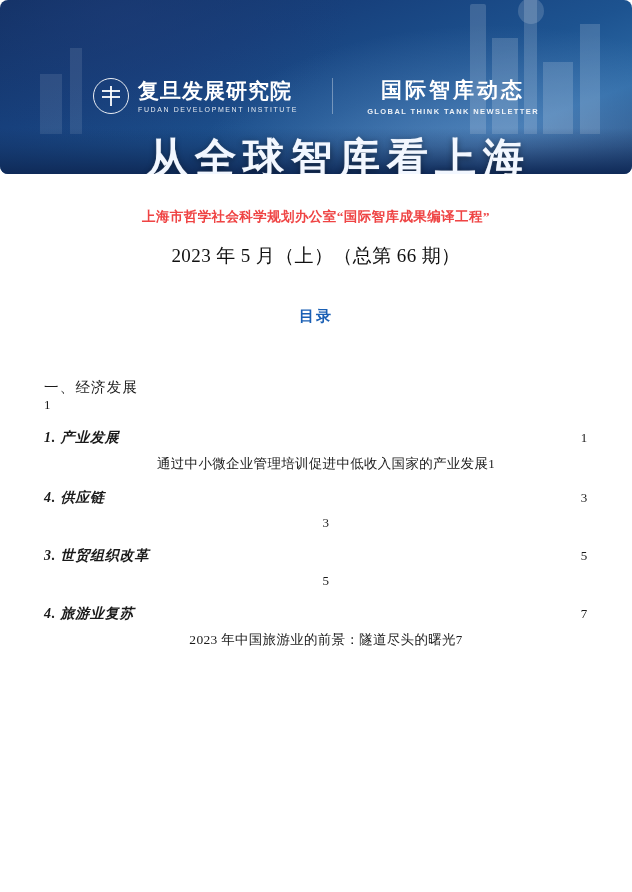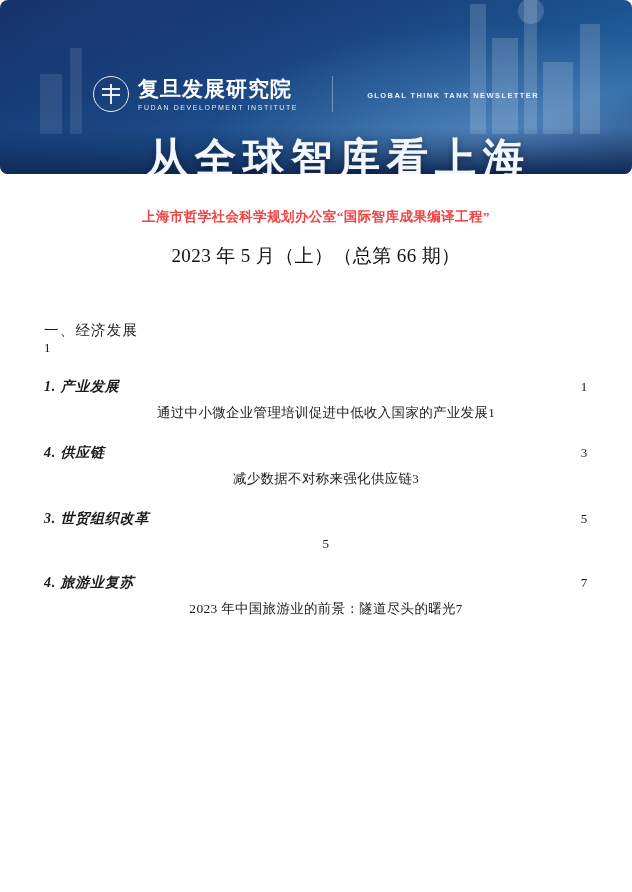--- a/index.html
+++ b/index.html
@@ -192,21 +192,21 @@
     letter-spacing: 1.2px;
     margin-top: 22px;
     flex-direction: column;
   }
   .lvl1 .pg { font-size: 13px; }
 
   .lvl2 {
     font-size: 14px;
     font-weight: 700;
     font-style: italic;
-    margin-top: 22px;
+    margin-top: 16px;
     letter-spacing: 0.8px;
   }
   .lvl2 .pg { font-weight: 400; font-style: normal; font-size: 13px; }
 
   .lvl3 {
     font-size: 13.5px;
     margin-top: 8px;
     padding-left: 20px;
     letter-spacing: 0.3px;
     justify-content: center;
@@ -230,31 +230,33 @@
     <div class="logo-row">
       <div class="fudan-logo">
         <div class="fudan-mark"></div>
         <div class="fudan-text">
           <div class="cn">复旦发展研究院</div>
           <div class="en">FUDAN DEVELOPMENT INSTITUTE</div>
         </div>
       </div>
       <div class="divider-v"></div>
       <div class="news-logo">
+        <div class="cn">国际智库动态</div>
         <div class="en">GLOBAL THINK TANK NEWSLETTER</div>
       </div>
     </div>
     <div class="banner-title">从全球智库看上海</div>
   </div>
   <div class="banner-fade"></div>
 </div>
 
 <div class="page">
   <div class="subhead">上海市哲学社会科学规划办公室“国际智库成果编译工程”</div>
   <div class="issue">2023 年 5 月（上）（总第 66 期）</div>
+  <div class="toc-title">目录</div>
 
   <div class="toc">
     <div class="toc-row lvl1">
       <span class="label">一、经济发展</span>
       <span class="pg">1</span>
     </div>
 
     <div class="toc-row lvl2">
       <span class="label">1. 产业发展</span>
       <span class="pg">1</span>
@@ -262,21 +264,20 @@
     <div class="toc-row lvl3">
       <span class="label">通过中小微企业管理培训促进中低收入国家的产业发展</span>
       <span class="pg">1</span>
     </div>
 
     <div class="toc-row lvl2">
       <span class="label">4. 供应链</span>
       <span class="pg">3</span>
     </div>
     <div class="toc-row lvl3">
-      <span class="label">减少数据不对称来强化供应链</span>
       <span class="pg">3</span>
     </div>
 
     <div class="toc-row lvl2">
       <span class="label">3. 世贸组织改革</span>
       <span class="pg">5</span>
     </div>
     <div class="toc-row lvl3">
       <span class="pg">5</span>
     </div>

